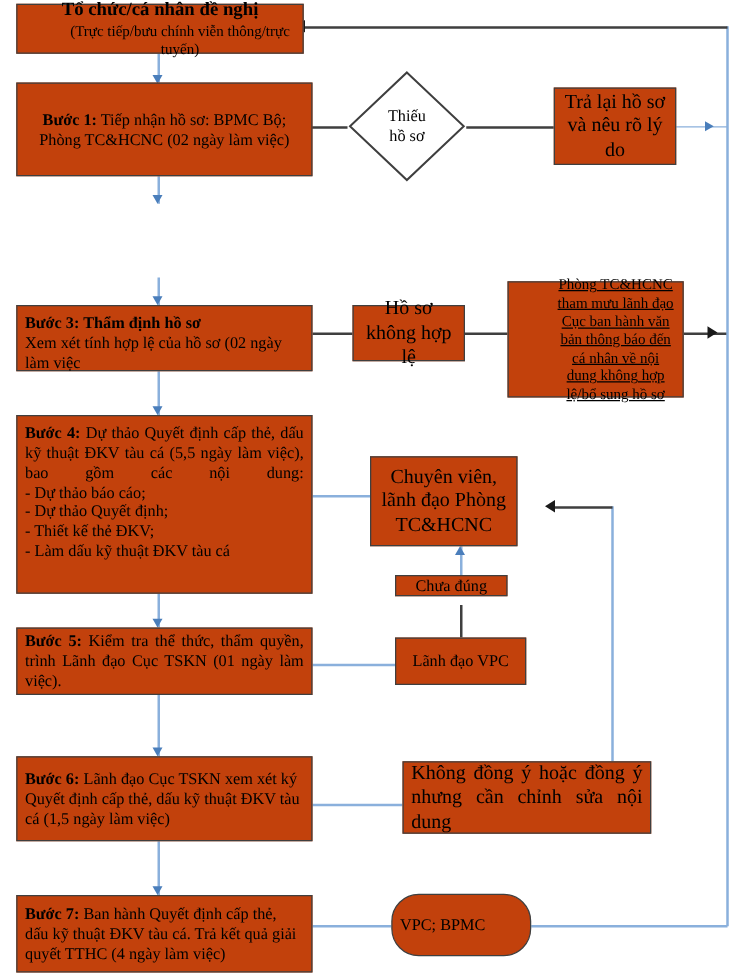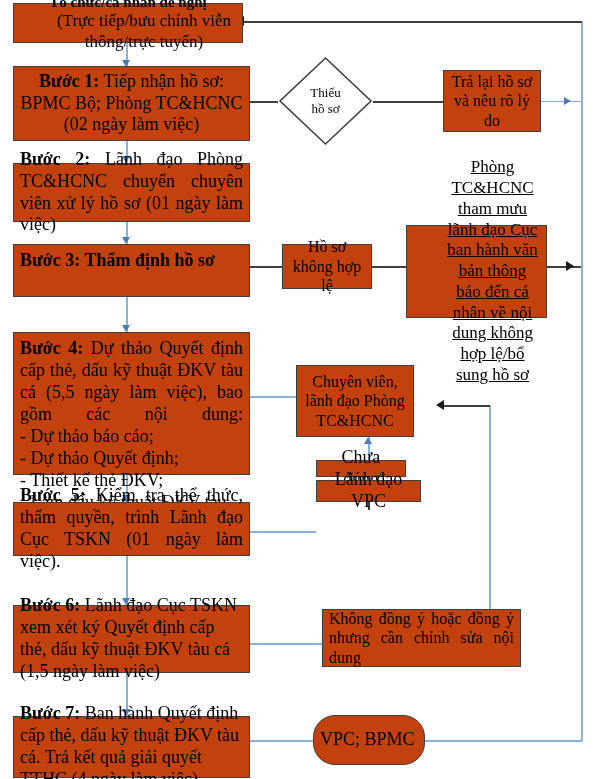--- a/index.html
+++ b/index.html
@@ -32,23 +32,23 @@
     line-height:1.22;
   }
   .just{ text-align:justify; text-align-last:justify; }
   .left{ text-align:left; }
   .ctr { text-align:center; }
   .pad { padding:3px 6px; }
 
   .b{ font-weight:bold; }
 
   .t15{ font-size:15px; }
-  .t14{ font-size:18px; }
+  .t14{ font-size:13px; }
   .t13{ font-size:16px; }
-  .t11{ font-size:17px;margin-left:32px; }
+  .t11{ font-size:12px;margin-left:32px; }
 
   
   .diamond{
     position:absolute;
     z-index:5;
   }
   .diamond svg{ display:block; }
   .diamond .dlabel{
     position:absolute;
     left:0; top:0; right:0; bottom:0;
@@ -161,28 +161,24 @@
     <span class="ln ctr b t15">Tổ chức/cá nhân đề nghị</span>
     <span class="ln ctr t11">(Trực tiếp/bưu chính viễn thông/trực tuyến)</span>
   </div>
 
   <div class="node pad" style="left:13px; top:66px; width:237px; height:75px;">
     <div class="ln ctr t14">
       <span class="b">Bước 1:</span><span> Tiếp nhận hồ sơ: BPMC Bộ; Phòng TC&amp;HCNC (02 ngày làm việc)</span>
     </div>
   </div>
 
-  <div class="node pad" style="left:13px; top:163px; width:237px; height:59px;">
-    <div class="ln just t14">
-      <span class="b">Bước 2:</span><span> Lãnh đạo Phòng TC&amp;HCNC chuyển chuyên viên xử lý hồ sơ (01 ngày làm việc)</span>
-    </div>
-  </div>
 
   <div class="node pad" style="left:13px; top:244px; width:237px; height:53px; justify-content:flex-start; padding-top:5px;">
     <span class="ln left b t14">Bước 3: Thẩm định hồ sơ</span>
+    <span class="ln left t14">Xem xét tính hợp lệ của hồ sơ (02 ngày làm việc</span>
   </div>
 
   <div class="node pad" style="left:13px; top:332px; width:237px; height:143px; justify-content:flex-start; padding-top:5px;">
     <div class="ln just t14">
       <span class="b">Bước 4:</span><span> Dự thảo Quyết định cấp thẻ, dấu kỹ thuật ĐKV tàu cá (5,5 ngày làm việc), bao gồm các nội dung:</span>
     </div>
     <span class="ln left t14">- Dự thảo báo cáo;</span>
     <span class="ln left t14">- Dự thảo Quyết định;</span>
     <span class="ln left t14">- Thiết kế thẻ ĐKV;</span>
     <span class="ln left t14">- Làm dấu kỹ thuật ĐKV tàu cá</span>
@@ -229,21 +225,21 @@
   </div>
 
   <div class="node pad" style="left:296px; top:365px; width:118px; height:72px;">
     <span class="ln ctr t13">Chuyên viên, lãnh đạo Phòng TC&amp;HCNC</span>
   </div>
 
   <div class="node pad" style="left:316px; top:460px; width:90px; height:17px;">
     <span class="ln ctr t14">Chưa đúng</span>
   </div>
 
-  <div class="node pad" style="left:316px; top:480px; width:105px; height:22px;">
+  <div class="node pad" style="left:316px; top:510px; width:105px; height:38px;">
     <span class="ln ctr t14">Lãnh đạo VPC</span>
   </div>
 
   <div class="node pad" style="left:322px; top:609px; width:199px; height:58px;">
     <span class="ln just t13">Không đồng ý hoặc đồng ý nhưng cần chỉnh sửa nội dung</span>
   </div>
 
   <div class="node pad" style="left:313px; top:715px; width:112px; height:50px;border-radius:22px;">
     <span class="ln left t14">VPC; BPMC</span>
   </div>

